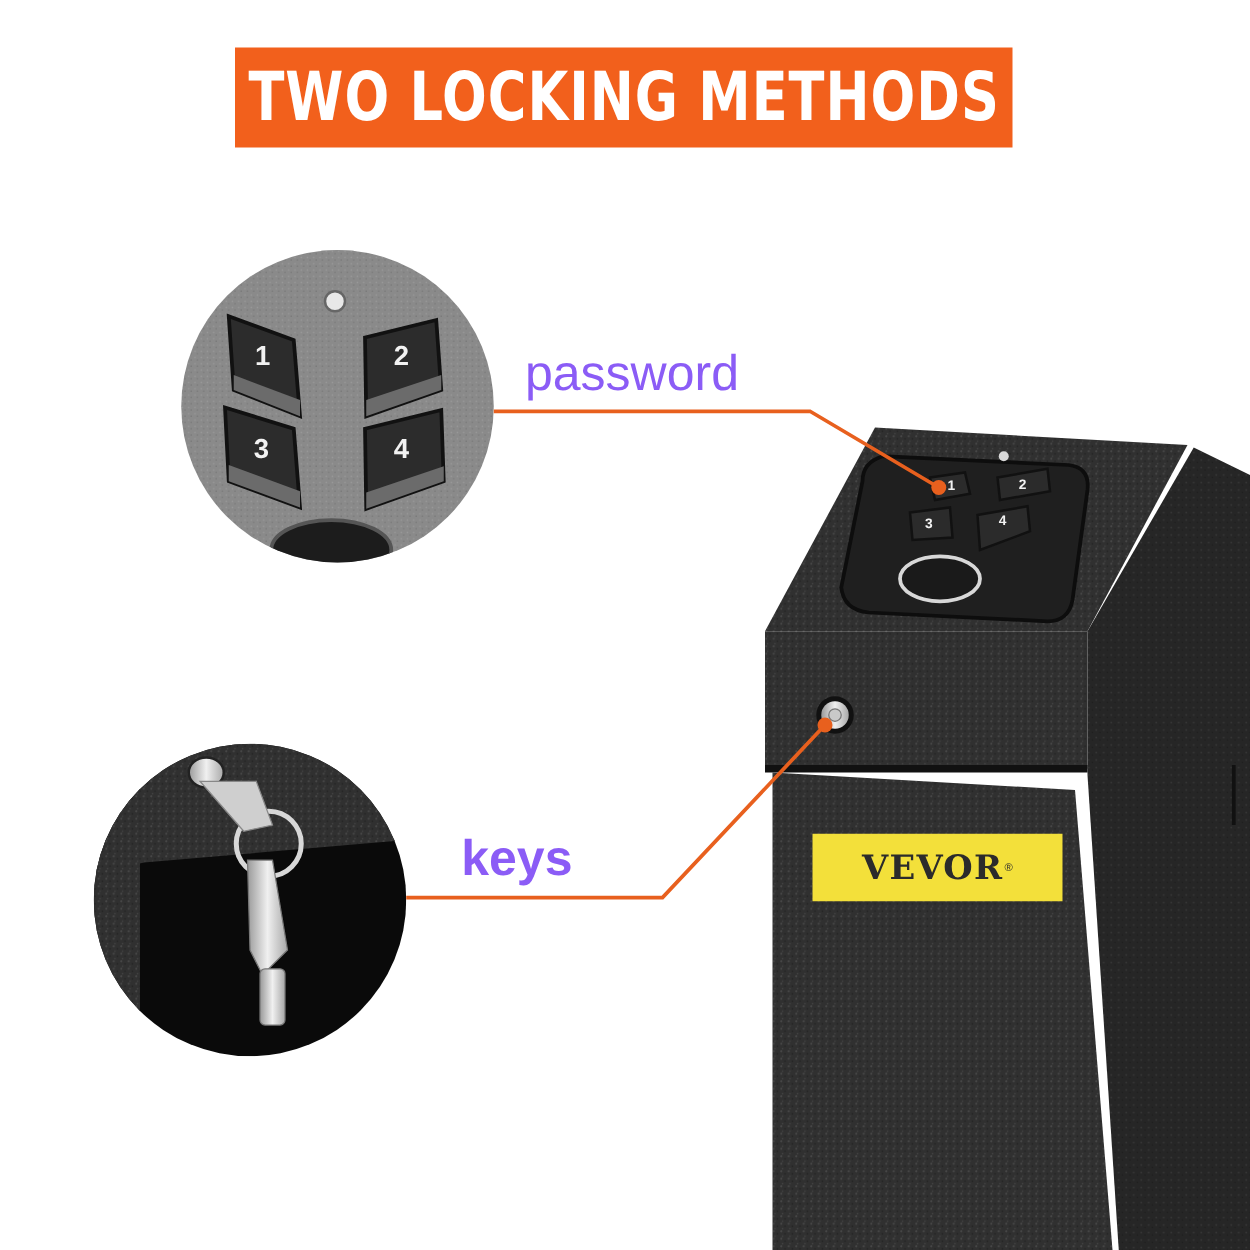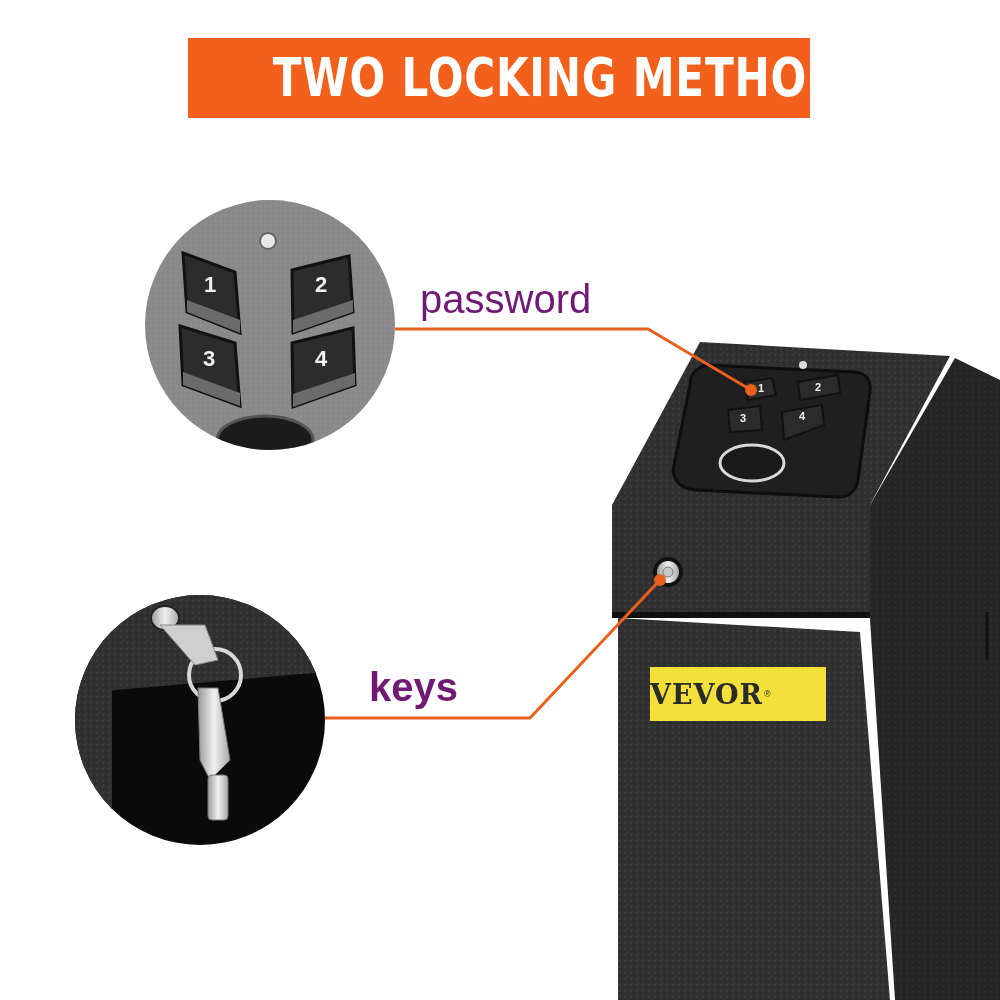--- a/index.html
+++ b/index.html
@@ -1,23 +1,23 @@
 <!DOCTYPE html>
 <html><head>
 <meta charset="utf-8">
 <style>
   html, body { margin: 0; padding: 0; background: #ffffff; }
   body { width: 1000px; height: 1000px; position: relative; overflow: hidden; font-family: "Liberation Sans", sans-serif; }
-  .banner { position: absolute; left: 188px; top: 38px; width: 622px; height: 80px; background: #f2601c; display: flex; align-items: center; }
+  .banner { position: absolute; left: 188px; top: 38px; width: 622px; height: 80px; background: #f2601c; display: flex; align-items: center; justify-content: center; }
   .banner-text { color: #ffffff; font-family: "DejaVu Sans", sans-serif; font-weight: bold; font-size: 54px; letter-spacing: 1px; transform: scaleX(0.78); white-space: nowrap; line-height: 1; }
-  .callout-label { position: absolute; color: #701a75; font-family: "Liberation Sans", sans-serif; font-size: 40px; line-height: 1; }
+  .callout-label { position: absolute; color: #8b5cf6; font-family: "Liberation Sans", sans-serif; font-size: 40px; line-height: 1; }
   .lbl-password { left: 420px; top: 279px; }
   .lbl-keys { left: 369px; top: 667px; font-weight: bold; }
   svg.stage { position: absolute; left: 0; top: 0; width: 1000px; height: 1000px; }
-  .vevor { position: absolute; left: 650px; top: 667px; width: 176px; height: 54px; background: #f3e03a; display: flex; align-items: center; }
+  .vevor { position: absolute; left: 650px; top: 667px; width: 200px; height: 54px; background: #f3e03a; display: flex; align-items: center; justify-content: center; }
   .vevor-text { color: #2b2b2b; font-family: "DejaVu Serif", serif; font-weight: bold; font-size: 27px; letter-spacing: 1px; }
   .vevor-reg { font-size: 9px; vertical-align: top; margin-left: 1px; color: #2b2b2b; }
   .key-num { font-family: "Liberation Sans", sans-serif; font-weight: bold; fill: #f2f2f2; }
 </style>
 </head>
 <body>
 
 <div class="banner">
   <span class="banner-text">TWO LOCKING METHODS</span>
 </div>

